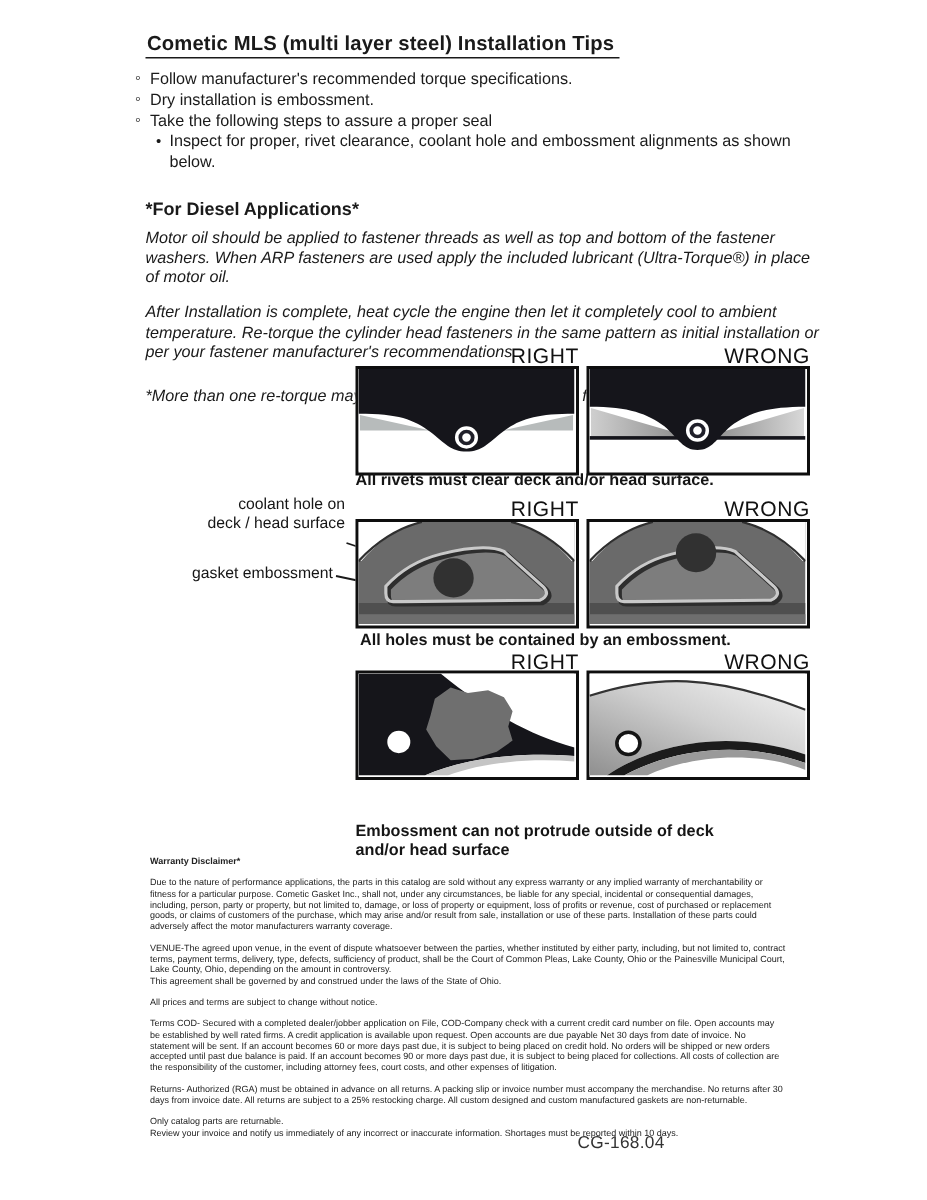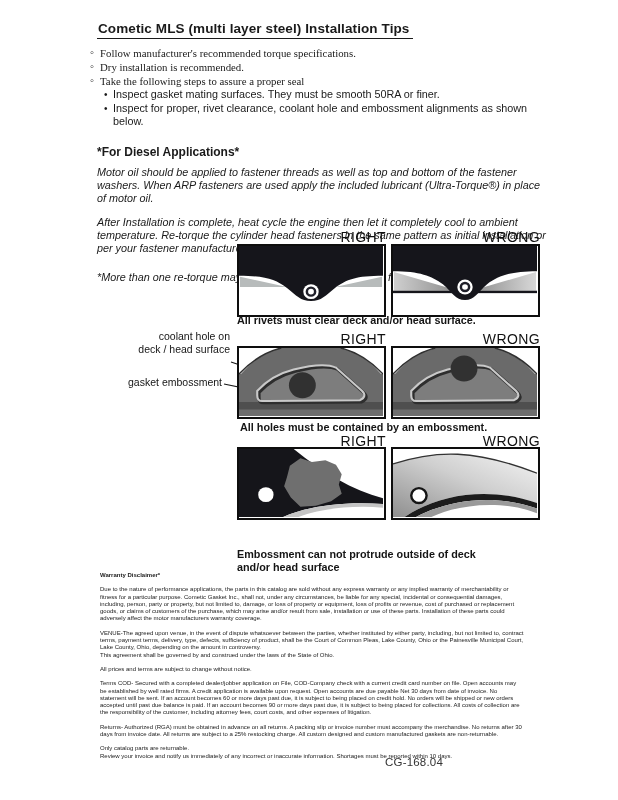--- a/index.html
+++ b/index.html
@@ -7,21 +7,21 @@
     position:relative;width:568px;height:800px;background:#ffffff;overflow:hidden;
     font-family:"Liberation Sans",sans-serif;color:#1a1a1a;
   }
   
   .intro{position:absolute;left:90px;top:18px;width:458px;}
   .title{
     display:inline-block;margin:3px 0 8px 7px;padding:0 4px 2px 1px;
     font-size:13.5px;font-weight:bold;border-bottom:1.6px solid #1a1a1a;letter-spacing:.1px;
   }
   .tips,.subtips{list-style:none;margin:0;padding:0;}
-  .tip{position:relative;padding-left:10px;font-size:10.8px;line-height:13.8px;font-family:Liberation Serif, serif;}
+  .tip{position:relative;padding-left:10px;font-size:10.8px;line-height:13.8px;}
   .tip::before{content:"\25E6";position:absolute;left:0;top:-1px;font-size:11px;}
   .subtips{margin-left:14px;}
   .subtip{position:relative;padding-left:9px;font-size:10.8px;line-height:13.2px;}
   .subtip::before{content:"\2022";position:absolute;left:0;top:0;font-size:10px;}
   .diesel-heading{margin:17px 0 7px 7px;font-size:12px;font-weight:bold;}
   .body-p{margin:0 0 10px 7px;width:452px;font-size:10.8px;line-height:13.2px;font-style:italic;}
   .body-p.last{margin-top:16px;}
   
   .fig-label{position:absolute;width:149px;text-align:right;font-size:14px;font-weight:400;letter-spacing:.4px;color:#111;}
   .fig-box{position:absolute;width:149px;height:73px;border:2.5px solid #0e0e0e;box-sizing:border-box;background:#fff;}
@@ -39,25 +39,24 @@
 </style>
 </head>
 <body>
 
 <div class="page">
 
   <div class="intro">
     <h1 class="title">Cometic MLS (multi layer steel) Installation Tips</h1>
     <ul class="tips">
       <li class="tip">Follow manufacturer's recommended torque specifications.</li>
-      <li class="tip">Dry installation is recommended.</li>
+      <li class="tip">Dry installation is embossment.</li>
       <li class="tip">Take the following steps to assure a proper seal</li>
     </ul>
     <ul class="subtips">
-      <li class="subtip">Inspect gasket mating surfaces.  They must be smooth 50RA or finer.</li>
       <li class="subtip">Inspect for proper, rivet clearance, coolant hole and embossment alignments as shown below.</li>
     </ul>
     <h2 class="diesel-heading">*For Diesel Applications*</h2>
     <p class="body-p">Motor oil should be applied to fastener threads as well as top and bottom of the fastener washers. When ARP fasteners are used apply the included lubricant (Ultra-Torque®) in place of motor oil.</p>
     <p class="body-p">After Installation is complete, heat cycle the engine then let it completely cool to ambient temperature. Re-torque the cylinder head fasteners in the same pattern as initial installation or per your fastener manufacturer's recommendations.</p>
     <p class="body-p last">*More than one re-torque may be required to achieve proper fastener stretch*</p>
   </div>
 
   <div class="fig-label" style="left:237px;top:229px;">RIGHT</div>
   <div class="fig-label" style="left:391px;top:229px;">WRONG</div>

